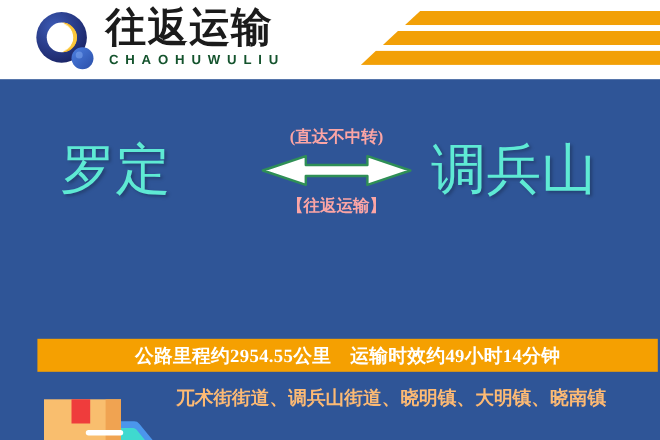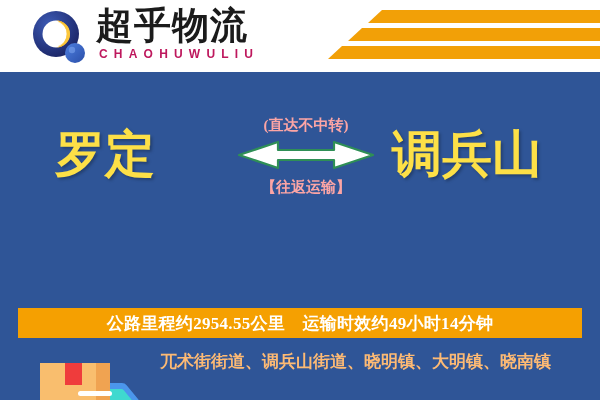--- a/index.html
+++ b/index.html
@@ -38,21 +38,21 @@
     color: #1b1b1b;
     letter-spacing: 1px;
     white-space: nowrap;
   }
   .logo-text-en {
     position: absolute;
     left: 99px; top: 47px;
     font-family: "Liberation Sans", sans-serif;
     font-weight: bold;
     font-size: 12px;
-    color: #be185d;
+    color: #14532d;
     letter-spacing: 6.2px;
     white-space: nowrap;
   }
   .stripes {
     position: absolute;
     right: 0; top: 8px;
     width: 290px; height: 58px;
   }
   .stripe {
     position: absolute;
@@ -75,24 +75,24 @@
   
   .route {
     position: absolute;
     left: 0; top: 30px;
     width: 600px; height: 110px;
   }
   .city {
     position: absolute;
     top: 22px;
     font-family: "Liberation Serif", "DejaVu Serif", serif;
-    font-weight: bold;
+    font-weight: normal;
     font-size: 50px;
     line-height: 60px;
-    color: #fde047;
+    color: #5eead4;
     white-space: nowrap;
     text-shadow: 2px 2px 3px rgba(0,0,0,0.25);
   }
   .city.origin { left: 55px; }
   .city.dest   { left: 364px; margin-left: 28px; }
 
   .middle {
     position: absolute;
     left: 236px; top: 0;
     width: 140px; height: 112px;
@@ -110,21 +110,21 @@
   .mid-bottom { margin-top: 8px; font-family: Liberation Mono, monospace; }
   .arrow-wrap {
     margin-top: 4px;
     width: 140px;
     height: 34px;
   }
 
   
   .band {
     position: absolute;
-    left: 18px; top: 236px;
+    left: 34px; top: 236px;
     width: 564px; height: 30px;
     background: #f5a001;
     display: flex;
     align-items: center;
     justify-content: center;
   }
   .band-text {
     font-family: "Liberation Serif", "DejaVu Serif", serif;
     font-weight: bold;
     font-size: 17px;
@@ -174,21 +174,21 @@
         </defs>
         <circle cx="24" cy="24" r="23" fill="url(#ringgrad)"></circle>
         <circle cx="24" cy="24" r="13.5" fill="#ffffff"></circle>
         <path d="M24.5 10.5 a14 14 0 0 1 0 27 a11.5 11.5 0 0 0 0 -27 z" fill="#f6b21b"></path>
         <path d="M26 12 a12.6 12.6 0 0 1 0 24 a10 10 0 0 0 0 -24 z" fill="#ffd34d" opacity="0.65"></path>
         <circle cx="43" cy="43" r="10" fill="url(#dotgrad)"></circle>
         <circle cx="40" cy="40" r="3.2" fill="#7fa8f0" opacity="0.55"></circle>
       </svg>
     </div>
 
-    <div class="logo-text-cn">超乎物流</div>
+    <div class="logo-text-cn">往返运输</div>
     <div class="logo-text-en">CHAOHUWULIU</div>
 
     <div class="stripes">
       <div class="stripe s1"></div>
       <div class="stripe s2"></div>
       <div class="stripe s3"></div>
     </div>
   </div>
 
   <div class="panel">

